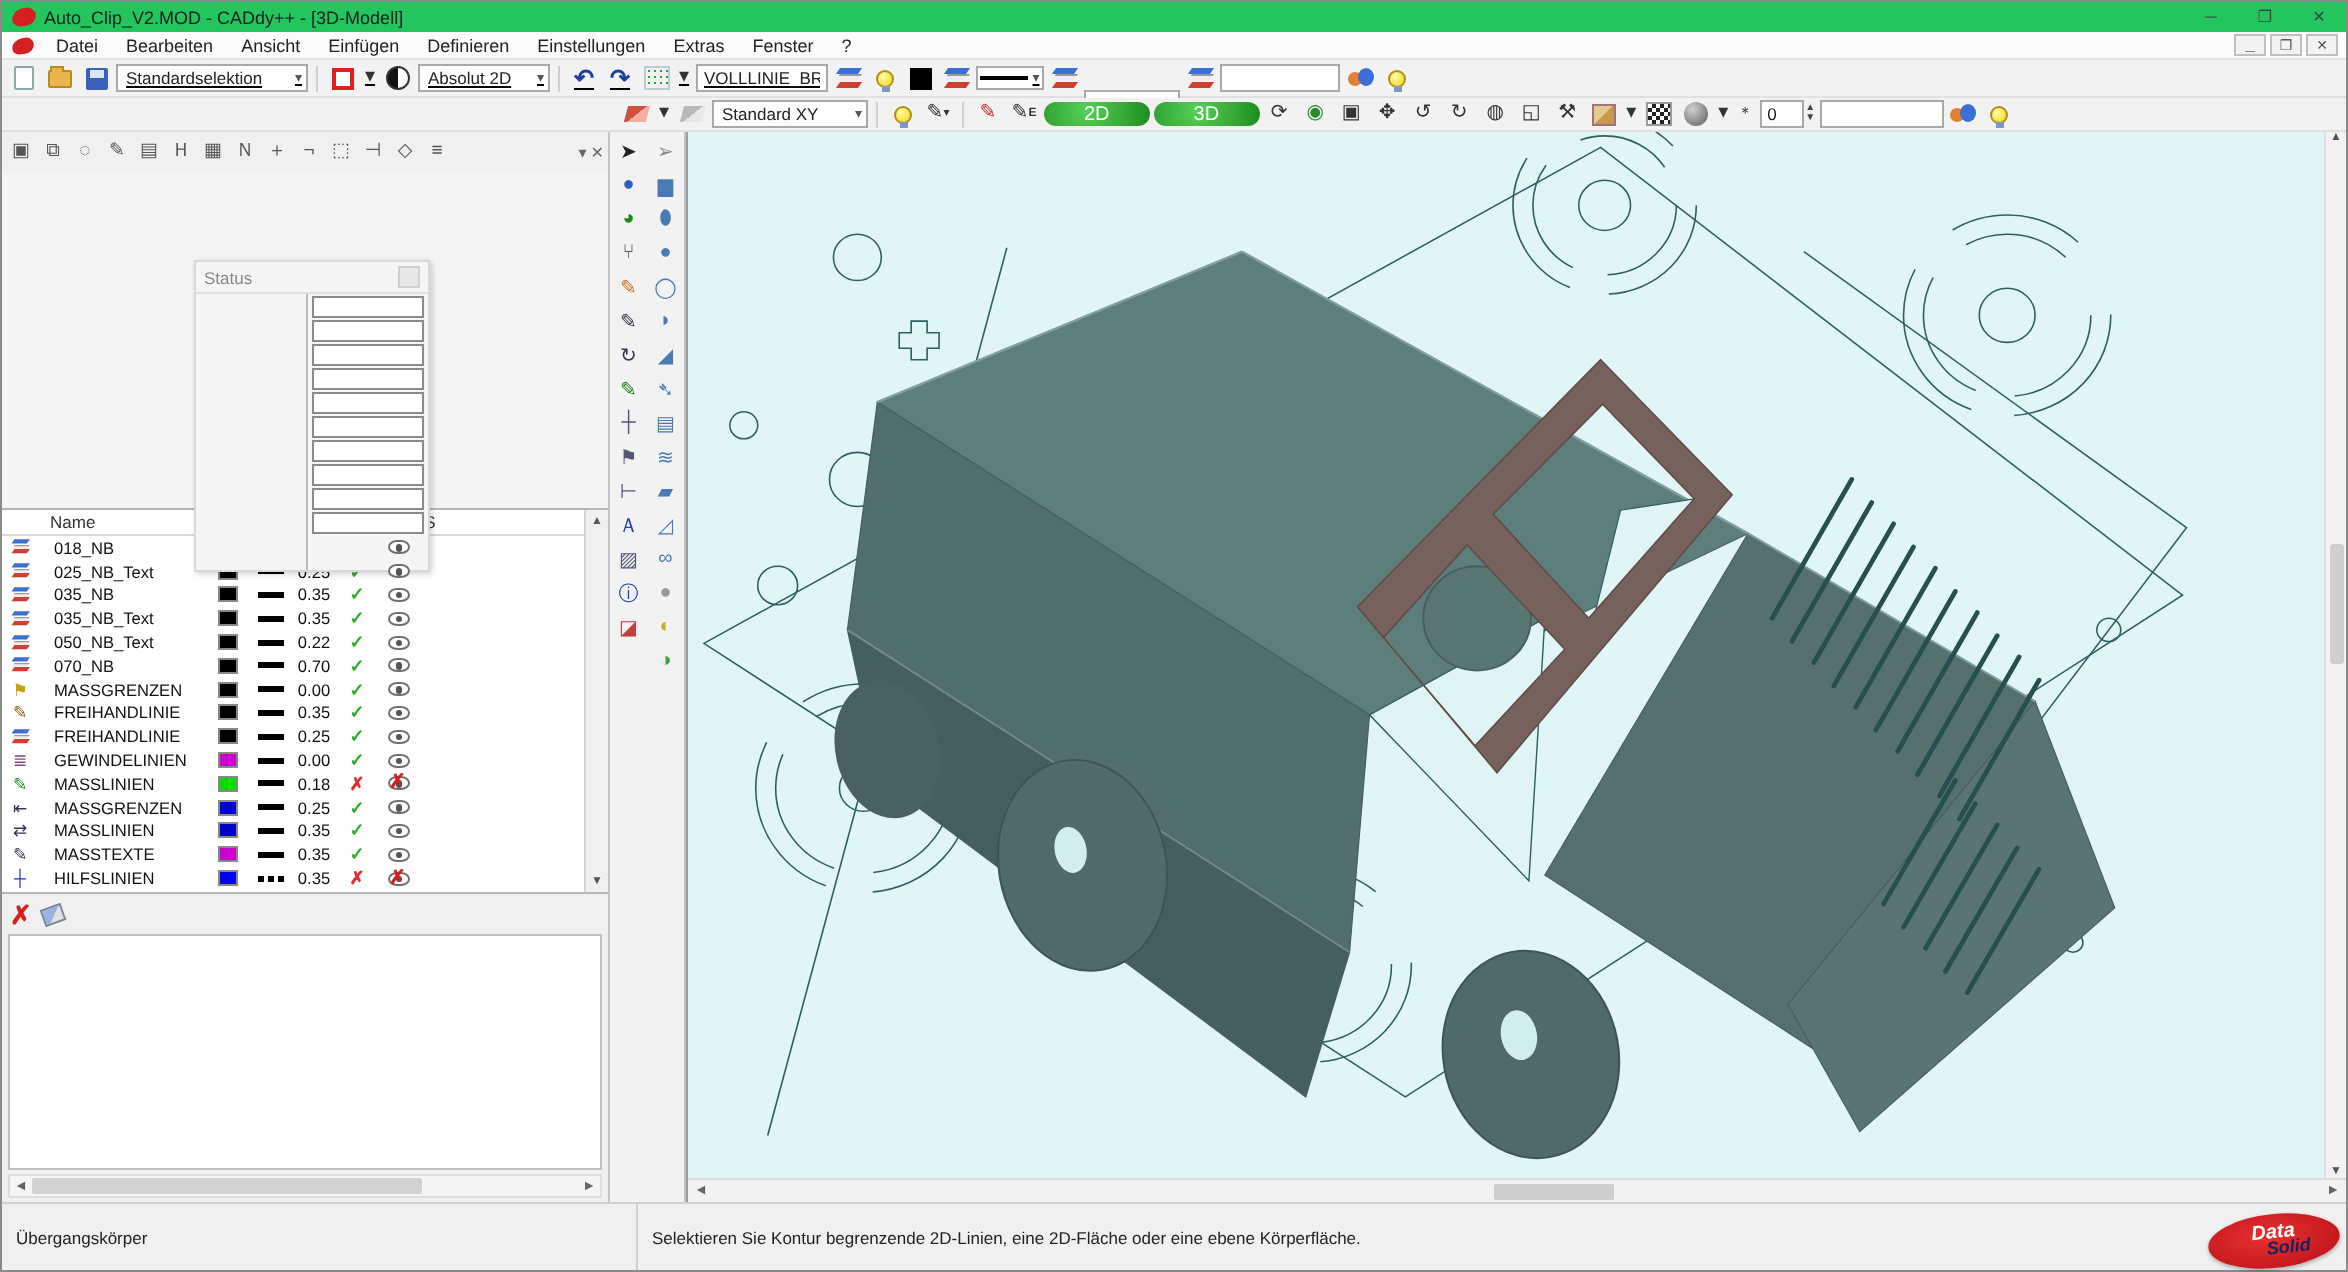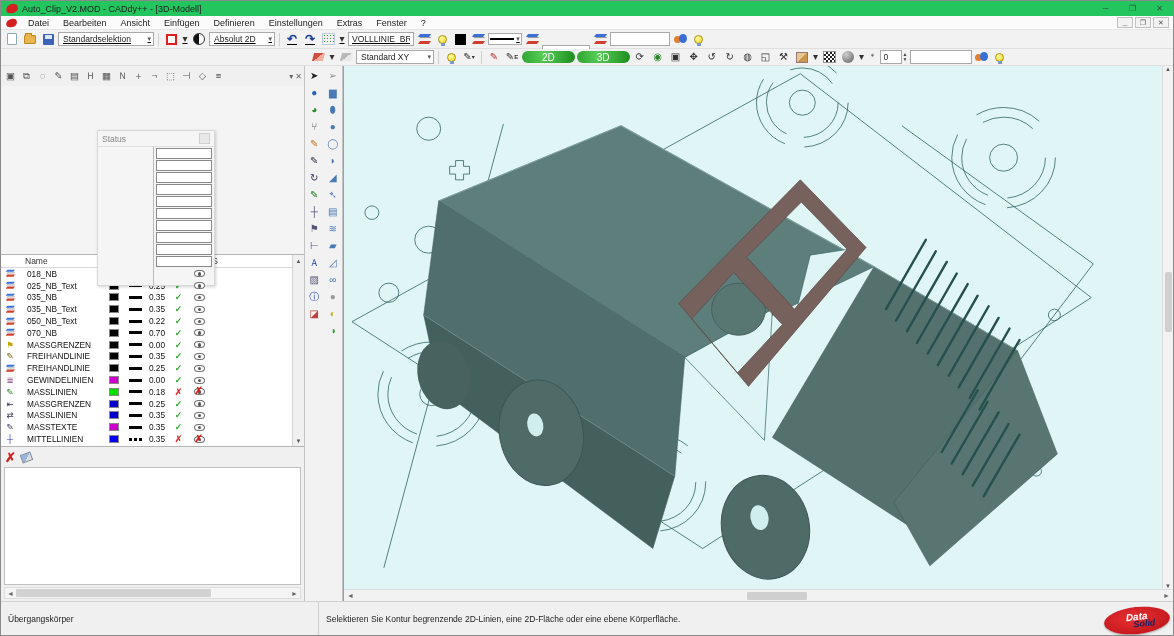--- a/index.html
+++ b/index.html
@@ -698,21 +698,21 @@
                 <span class="cc">
                   <span class="eye">
                     <i></i>
                   </span>
                 </span>
                 <span></span>
               </div>
               <div class="lrow">
                 <span class="nm">
                   <span class="rowic" style="color:#2233cc">┼</span>
-                  <span>MITTELLINIEN</span>
+                  <span>HILFSLINIEN</span>
                 </span>
                 <span class="cc">
                   <span class="sw" style="background:#0000ee"></span>
                 </span>
                 <span class="cc">
                   <span class="lt dashdot"></span>
                 </span>
                 <span class="cc">0.35</span>
                 <span class="cc no">✗</span>
                 <span class="cc">

